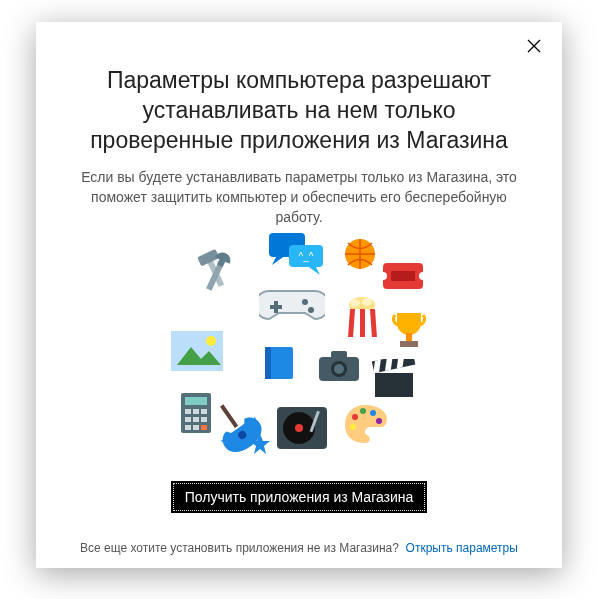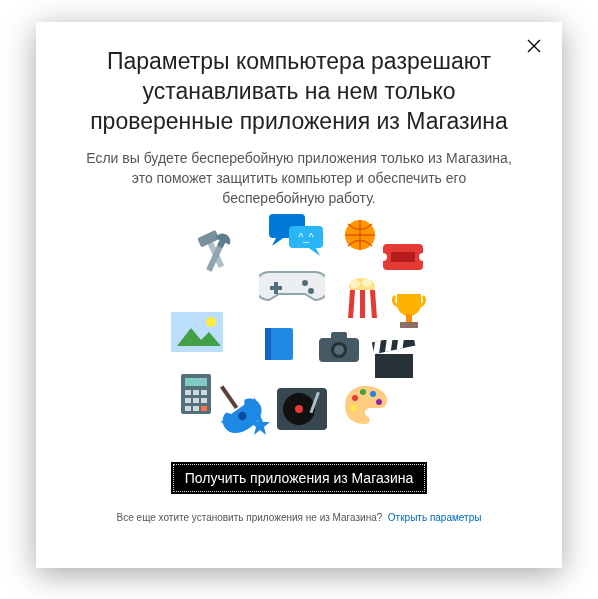--- a/index.html
+++ b/index.html
@@ -1,44 +1,44 @@
 <!DOCTYPE html>
 <html><head>
 <meta charset="utf-8">
 <style>
   html,body{margin:0;padding:0;width:598px;height:599px;background:#fff;font-family:"Segoe UI",Arial,sans-serif;color:#222;}
   .wrap{position:relative;width:598px;height:599px;}
   .dialog{position:absolute;left:36px;top:22px;width:526px;height:546px;box-shadow:0 6px 30px rgba(0,0,0,.35);background:#fff;}
   .close{position:absolute;top:12px;right:14px;width:28px;height:28px;display:flex;align-items:center;justify-content:center;cursor:pointer;}
   .close svg{width:14px;height:14px;}
-  .inner{padding:24px 32px 0 32px;text-align:center;}
+  .inner{padding:43px 32px 0 32px;text-align:center;}
   h1{font-weight:400;font-size:23px;line-height:30px;margin:0 0 12px 0;color:#222;}
   p.sub{font-size:14px;line-height:20px;color:#555;margin:0 auto 10px auto;max-width:440px;}
   .ill{position:relative;width:300px;height:230px;margin:6px auto 14px auto;}
   .ic{position:absolute;}
   .cta{display:inline-block;background:#000000;color:#fff;font-size:14px;padding:8px 14px;outline:1px dotted rgba(255,255,255,.85);outline-offset:-3px;cursor:pointer;}
-  .ask{font-size:10px;color:#555;margin-top:18px;}
+  .ask{font-size:12px;color:#555;margin-top:28px;}
   .link{color:#0067c0;cursor:pointer;}
 </style>
 </head>
 <body>
 <div class="wrap">
 <div class="dialog">
 
 <span class="close">
   <span>
     <svg viewBox="0 0 14 14">
             <path d="M1 1 L13 13 M13 1 L1 13" stroke="#000" stroke-width="1.3" fill="none"></path>
           </svg>
   </span>
 </span>
 
 <div class="inner">
   <h1>Параметры компьютера разрешают устанавливать на нем только проверенные приложения из Магазина</h1>
-  <p class="sub">Если вы будете бесперебойную приложения только из Магазина, это поможет защитить компьютер и обеспечить его бесперебойную работу.</p>
+  <p class="sub">Если вы будете устанавливать параметры только из Магазина, это поможет защитить компьютер и обеспечить его бесперебойную работу.</p>
 
   <div class="ill">
 
     <span class="ic" style="left:40px;top:10px">
       <svg width="54" height="54" viewBox="0 0 54 54">
         <g transform="rotate(-25 27 27)">
           <rect x="24" y="6" width="6" height="34" fill="#b0bec5"></rect>
           <rect x="17" y="4" width="20" height="10" rx="2" fill="#78909c"></rect>
         </g>
         <g transform="rotate(25 27 27)">

